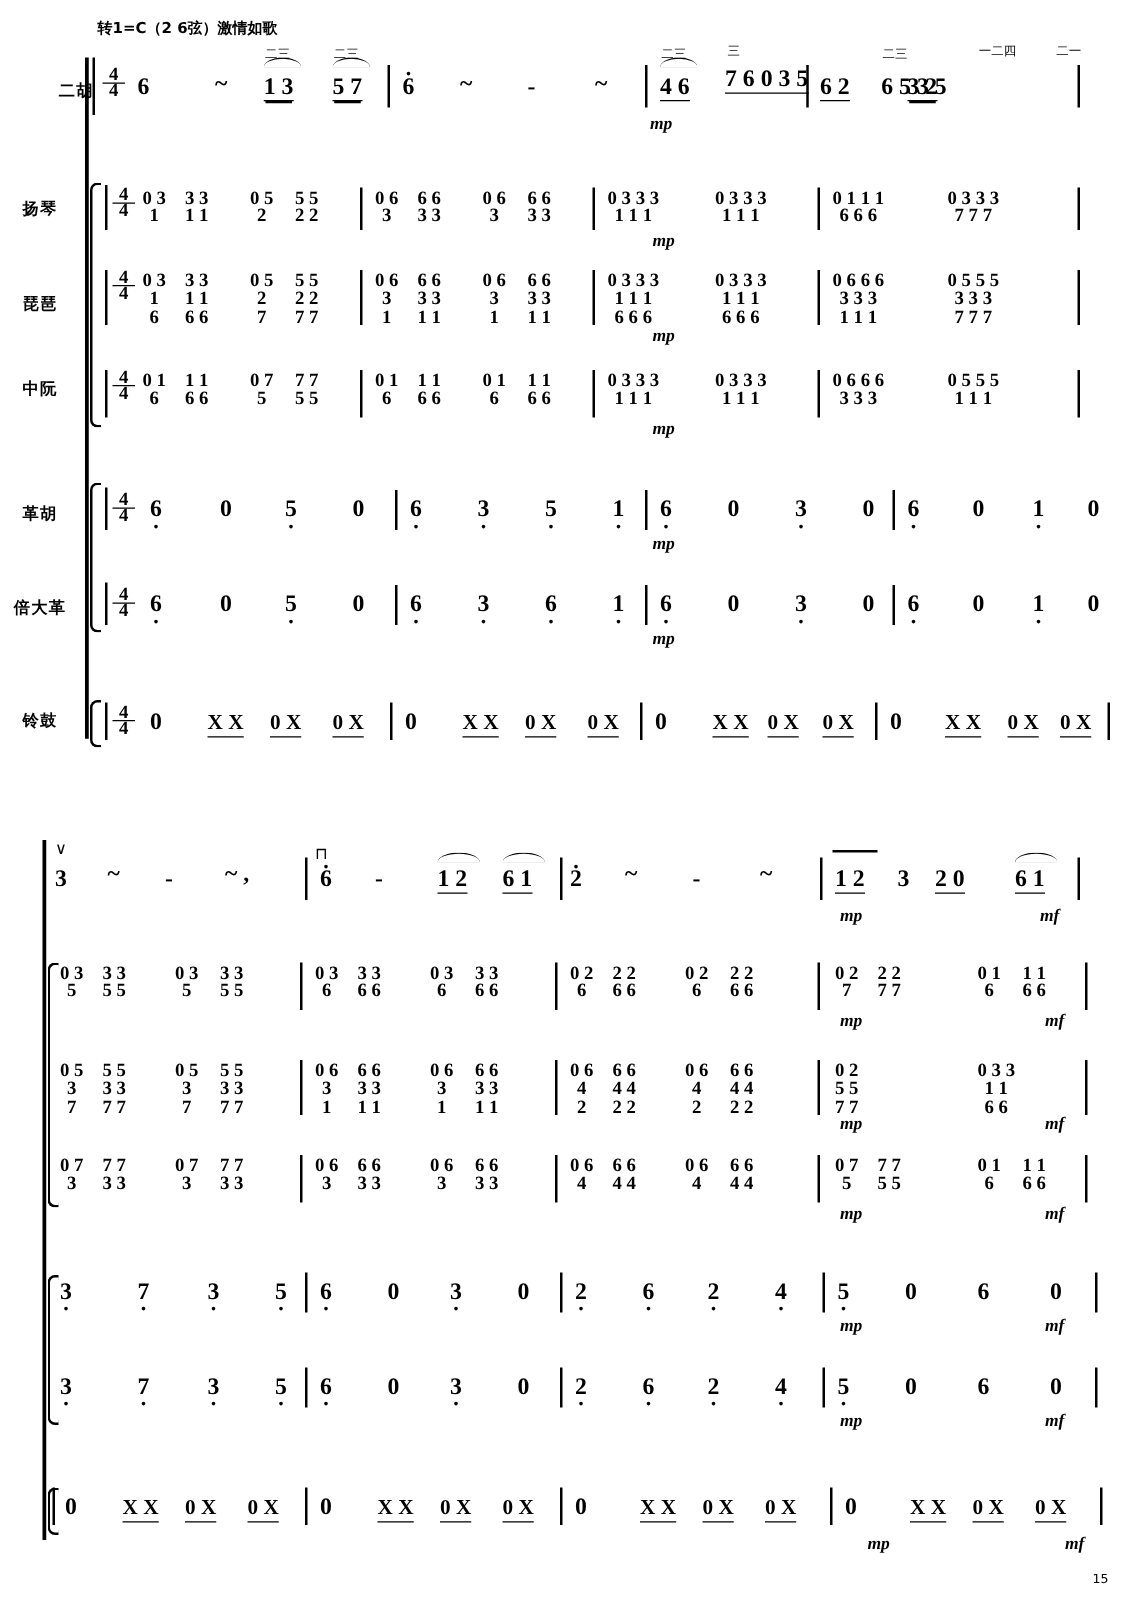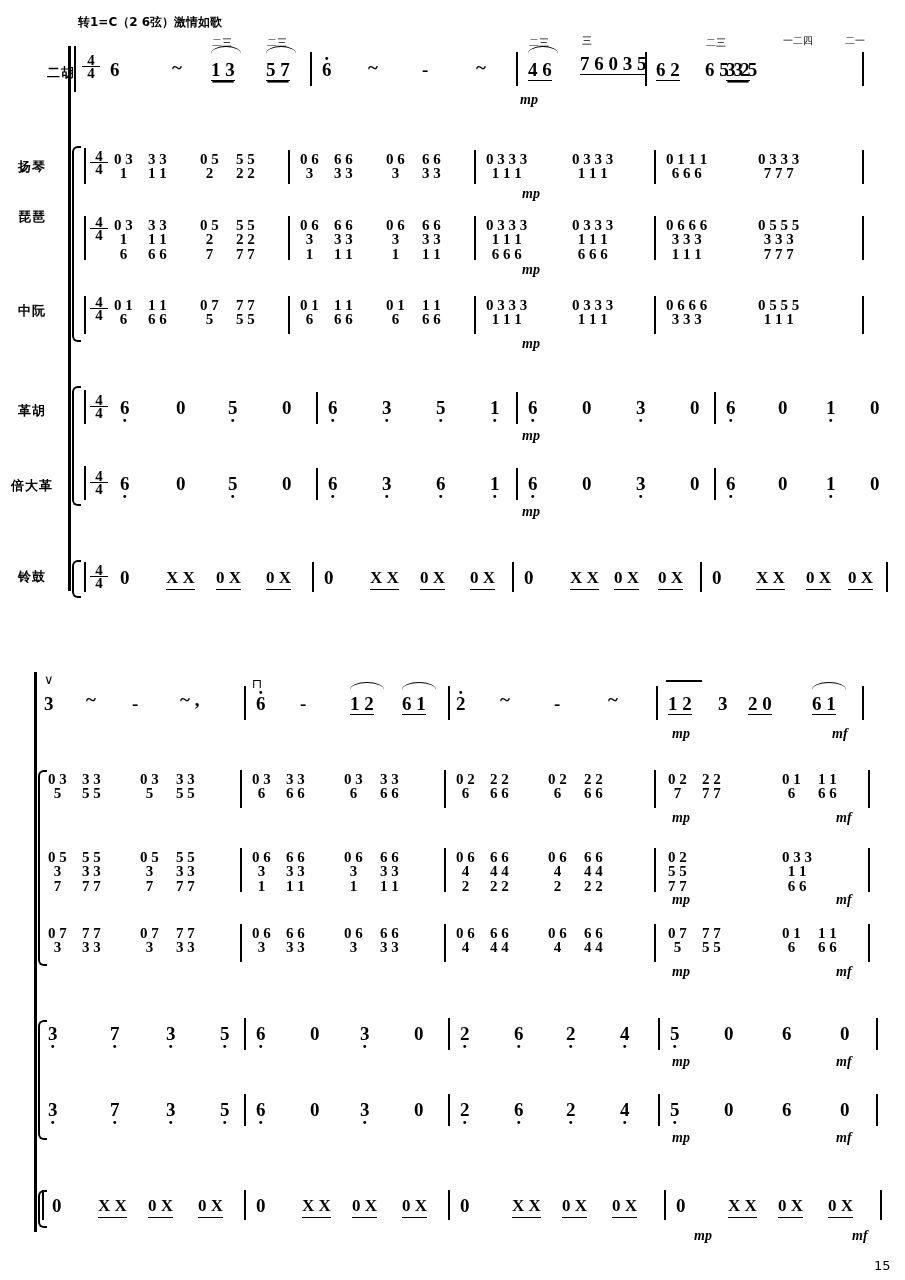--- a/index.html
+++ b/index.html
@@ -90,21 +90,21 @@
   .dyn {
     position: absolute;
     font-family: "Liberation Serif", serif;
     font-style: italic;
     font-weight: bold;
     font-size: 14px;
   }
   .pagenum {
     position: absolute;
     font-family: "DejaVu Sans", sans-serif;
-    font-size: 13px;
+    font-size: 10px;
   }
   .orn {
     position: absolute;
     font-family: "DejaVu Sans", sans-serif;
     font-size: 13px;
   }
   .underline1 { border-bottom: 1.4px solid #000; padding-bottom: 1px; }
   .underline2 {
     border-bottom: 1.4px solid #000;
     padding-bottom: 1px;
@@ -154,21 +154,21 @@
 <body>
 
 <div class="page">
 
   <div class="tempo" style="left:78px; top:14px;">转1=C（2 6弦）激情如歌</div>
 
   <div class="sysbar" style="left:68px; top:46px; height:545px;"></div>
 
   <div class="row-label" style="left:18px; top:64px;margin-left:29px;">二胡</div>
   <div class="row-label" style="left:18px; top:158px;">扬琴</div>
-  <div class="row-label" style="left:18px; top:208px;">琵琶</div>
+  <div class="row-label" style="left:18px; top:234px;">琵琶</div>
   <div class="row-label" style="left:18px; top:302px;">中阮</div>
   <div class="row-label" style="left:18px; top:402px;">革胡</div>
   <div class="row-label" style="left:11px; top:477px;">倍大革</div>
   <div class="row-label" style="left:18px; top:568px;">铃鼓</div>
 
   <div class="brace" style="left:72px; top:146px; height:192px;"></div>
   <div class="brace" style="left:72px; top:386px; height:116px;"></div>
   <div class="brace" style="left:72px; top:560px; height:34px;"></div>
   <div class="barline" style="left:74px; top:46px; height:46px;"></div>
 

